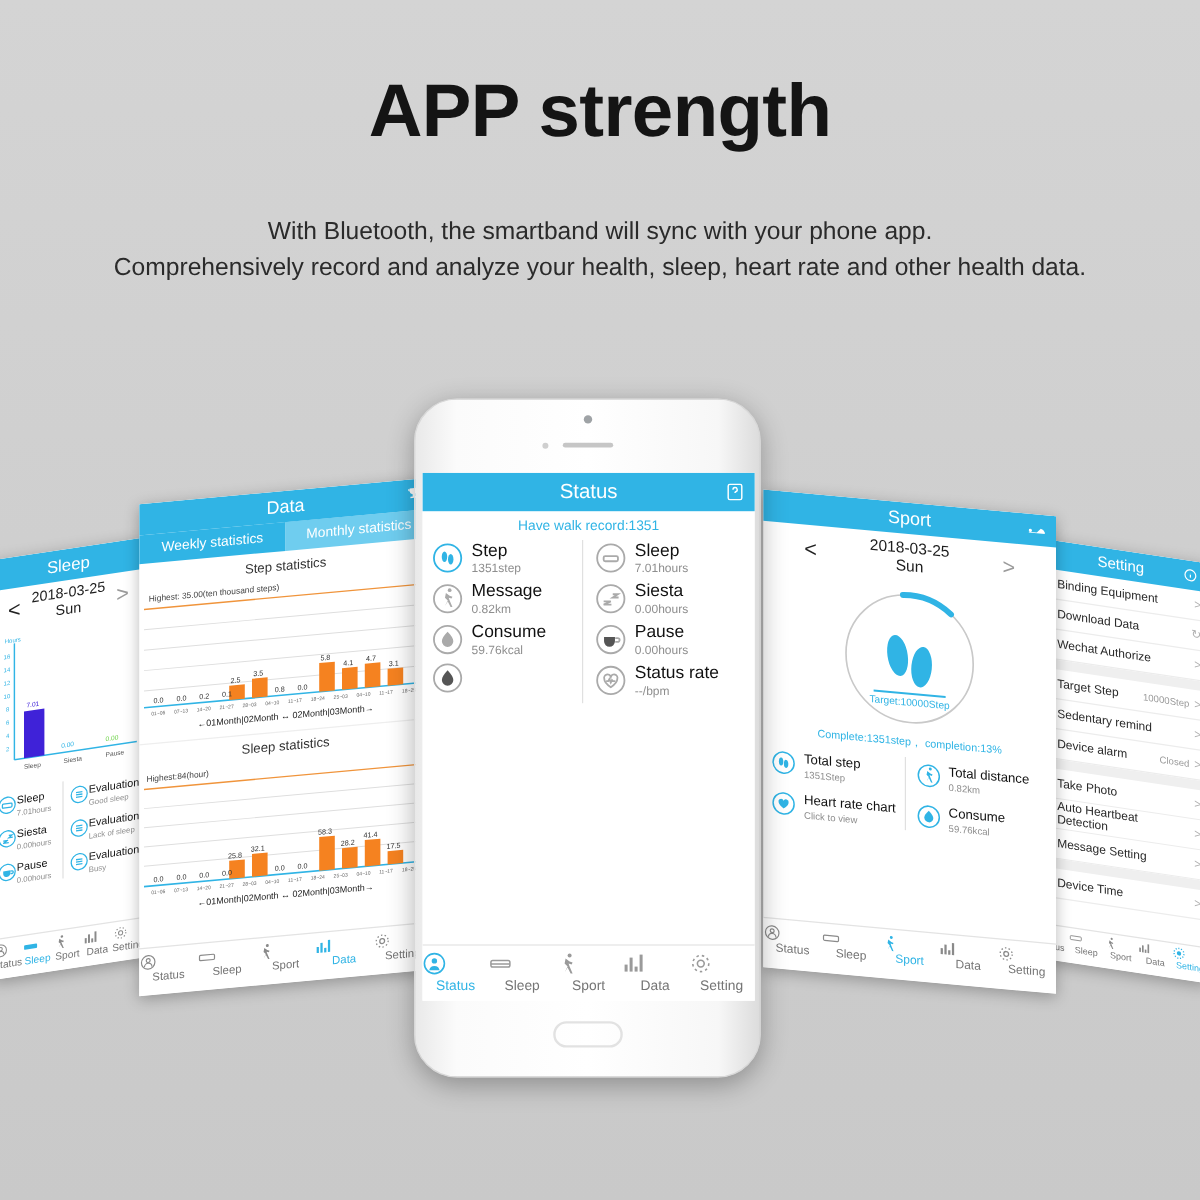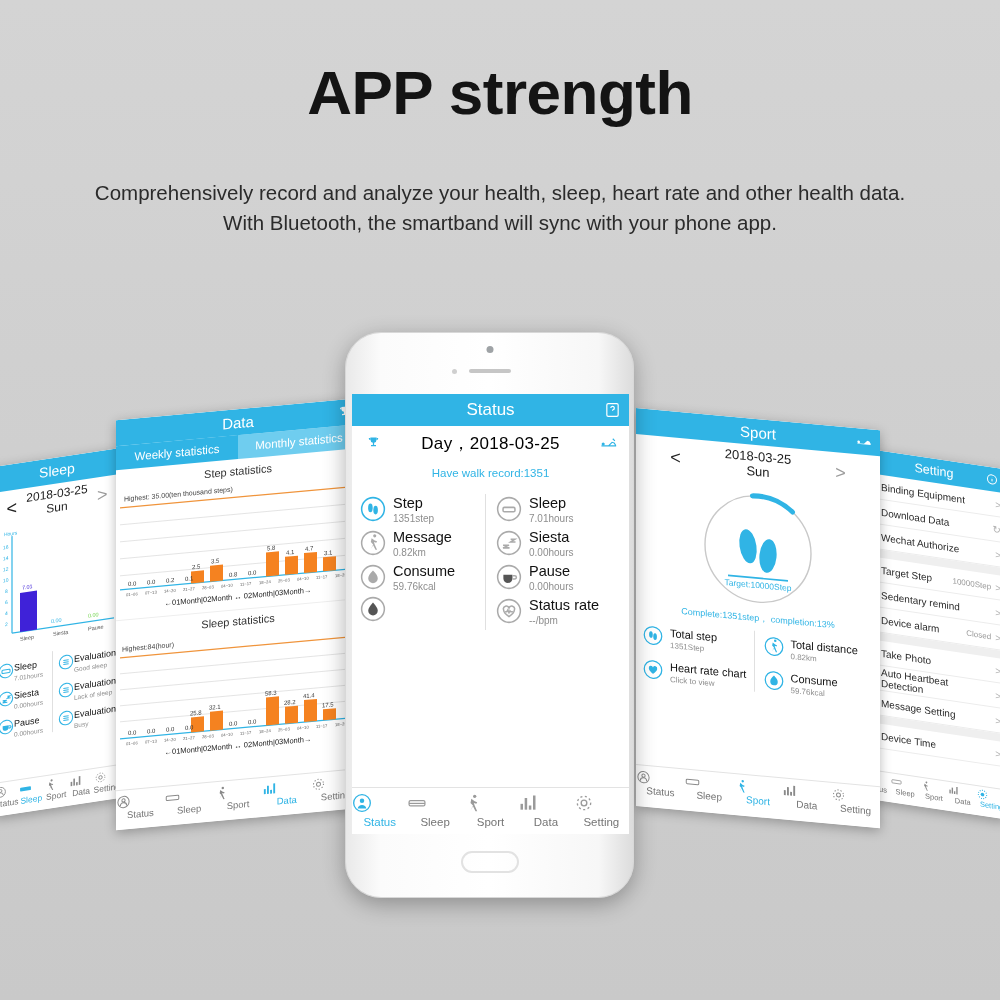--- a/index.html
+++ b/index.html
@@ -63,21 +63,21 @@
 
   
   #screen .bar { height:32px; font-size:17px; }
   #screen .datebar { height:34px; font-size:17px; }
   .trophy { position:absolute; left:14px; top:50%; transform:translateY(-50%); }
   .shoe { position:absolute; right:12px; top:50%; transform:translateY(-50%); }
 
   .ringwrap { position:relative; margin:8px auto 0; width:128px; height:128px; }
   .haveline { text-align:center; color:#30b4e5; font-size:11.5px; margin-top:7px; }
 
-  #screen .statgrid { margin-top:15px; padding:0 8px; }
+  #screen .statgrid { margin-top:5px; padding:0 8px; }
   #screen .srow { margin-bottom:4px; }
   #screen .sic { width:26px; height:26px; margin-right:7px; }
   #screen .stxt .st { font-size:14.5px; }
   #screen .stxt .sv { font-size:10px; margin-top:1px; }
   #screen .navbar { height:47px; padding-top:5px; }
   #screen .navitem { font-size:11.5px; }
   #screen .navitem .nl { margin-top:3px; }
 
   
   #sleep { left:-6px; top:448px; width:126px; height:350px; z-index:10;
@@ -124,22 +124,22 @@
 </style>
 </head>
 <body>
 
 <div class="stage">
 
   <div class="hdr">
     <h1>APP strength</h1>
   </div>
   <div class="sub">
+    <div>With Bluetooth, the smartband will sync with your phone app.</div>
     <div>Comprehensively record and analyze your health, sleep, heart rate and other health data.</div>
-    <div>With Bluetooth, the smartband will sync with your phone app.</div>
   </div>
 
   <div class="panel" id="sleep">
     <div class="bar">
       <span class="ttl">Sleep</span>
     </div>
     <div class="datebar">
       <span class="arrowl">&lt;</span>
       <div class="dcol">
         <div>2018-03-25</div>
@@ -729,38 +729,20 @@
         <span class="ttl">Status</span>
         <span class="right-ic">
           <svg width="17" height="17" viewBox="0 0 24 24" fill="none" stroke="#fff" stroke-width="1.7">
             <rect x="4" y="3" width="16" height="18" rx="2"></rect>
             <path d="M9.6 9.3a2.5 2.5 0 1 1 3.2 2.4c-.7.3-.8.8-.8 1.5"></path>
             <path d="M12 17v.1"></path>
           </svg>
         </span>
       </div>
 
-      <div class="datebar">
-        <span class="trophy">
-          <svg width="15" height="15" viewBox="0 0 24 24" fill="#30b4e5">
-              <path d="M7 3h10v3.5a5 5 0 0 1-4 4.9V15h3v2H8v-2h3v-3.6A5 5 0 0 1 7 6.5z"></path>
-              <path d="M4.5 4H7v3.2A2.7 2.7 0 0 1 4.5 4.6zM17 4h2.5A2.7 2.7 0 0 1 17 7.2z"></path>
-            </svg>
-        </span>
-        <span style="letter-spacing:.3px;">
-          <span>Day，</span><span>2018-03-25</span>
-        </span>
-        <span class="shoe">
-          <svg width="17" height="13" viewBox="0 0 24 16" fill="none" stroke="#30b4e5" stroke-width="1.6">
-              <path d="M2 12h10l5-5 3 1 2 3v1H2z"></path>
-              <circle cx="4.5" cy="9.5" r="2.2" fill="#30b4e5" stroke="none"></circle>
-              <path d="M18 2l3 3"></path>
-            </svg>
-        </span>
-      </div>
 
       <div class="haveline">Have walk record:1351</div>
 
       <div class="statgrid">
         <div class="statcol left">
           <div class="srow">
             <span class="sic">
                 <svg width="26" height="26" viewBox="0 0 24 24" fill="none" stroke="#30b4e5" stroke-width="1.4">
                   <circle cx="12" cy="12" r="10.5"></circle>
                   <ellipse cx="9.6" cy="11" rx="2.1" ry="4" fill="#30b4e5" stroke="none"></ellipse>

